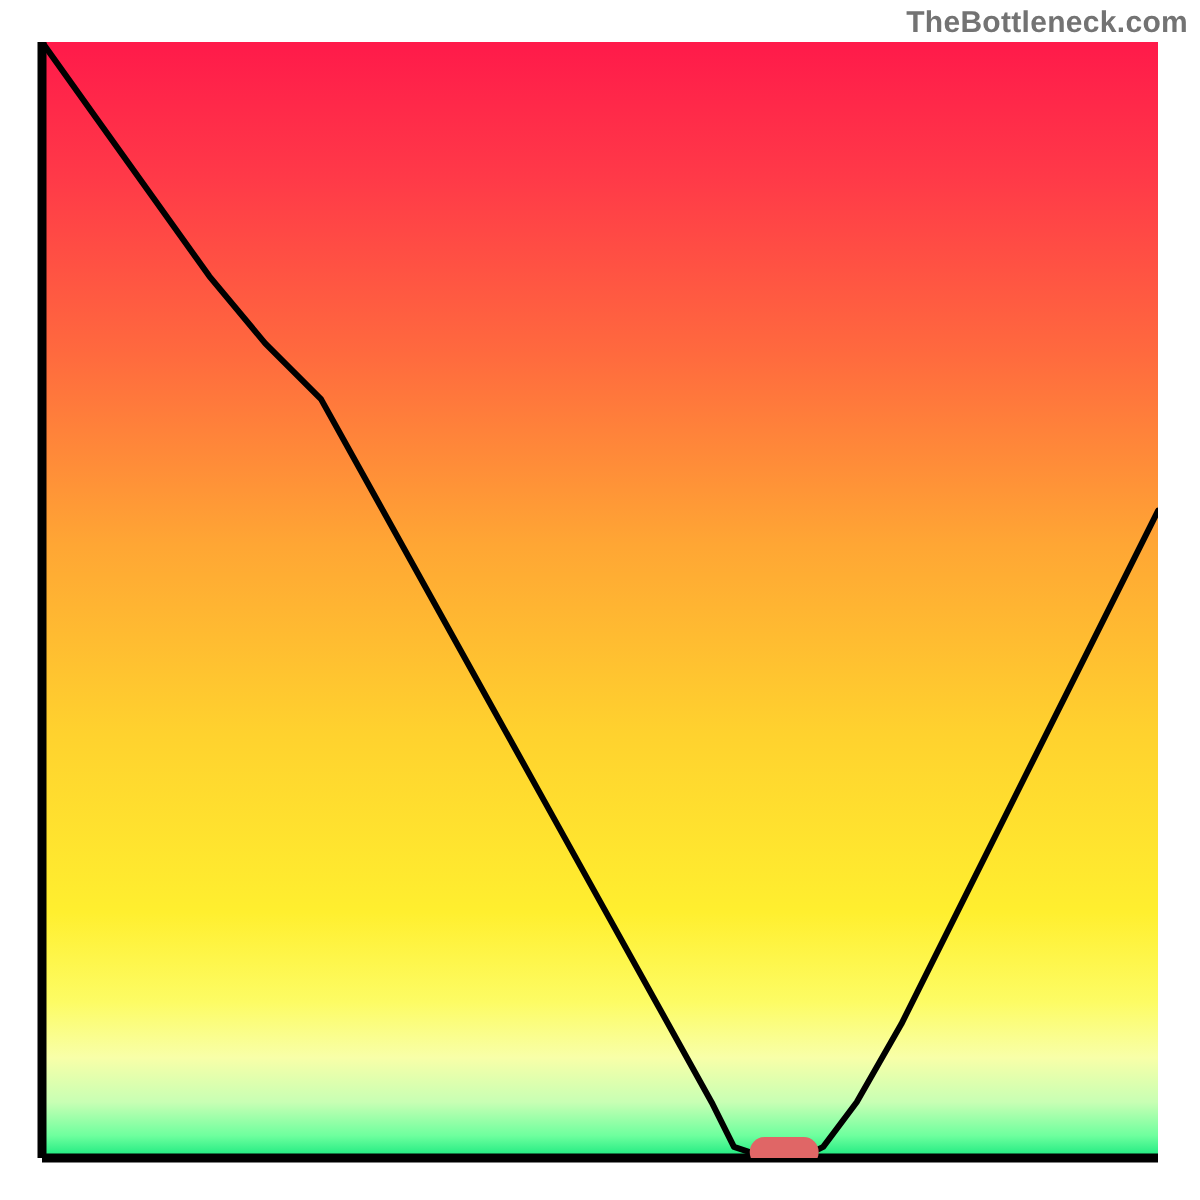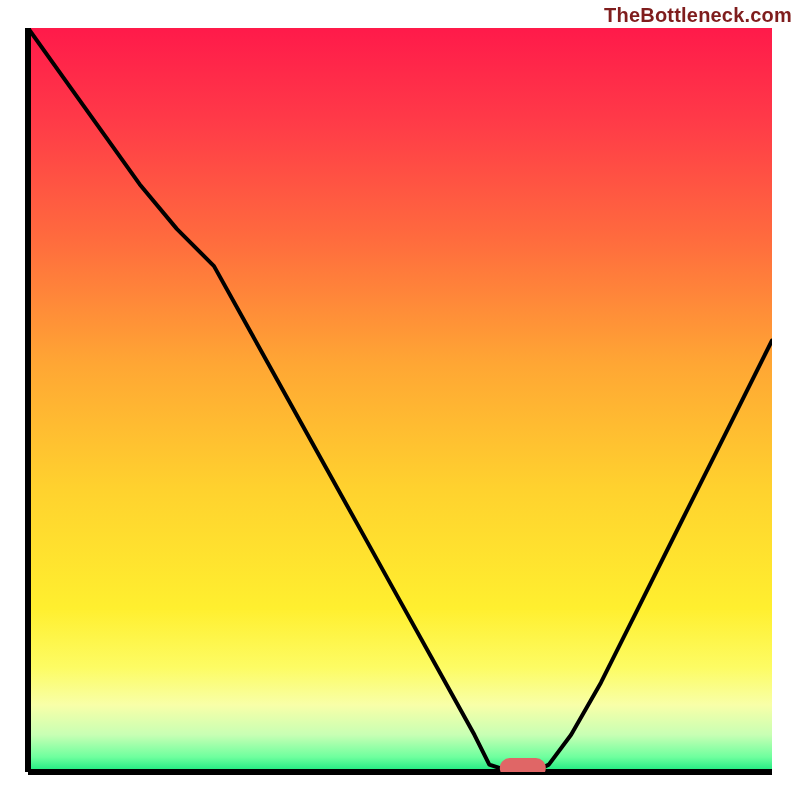--- a/index.html
+++ b/index.html
@@ -14,21 +14,21 @@
     position: relative;
     width: 800px;
     height: 800px;
   }
   .attribution {
     position: absolute;
     top: 4px;
     right: 8px;
     font-size: 20px;
     font-weight: 600;
-    color: #7f1d1d;
+    color: #737373;
     letter-spacing: 0.2px;
   }
   svg {
     position: absolute;
     top: 0;
     left: 0;
   }
 </style>
 </head>
 <body>

